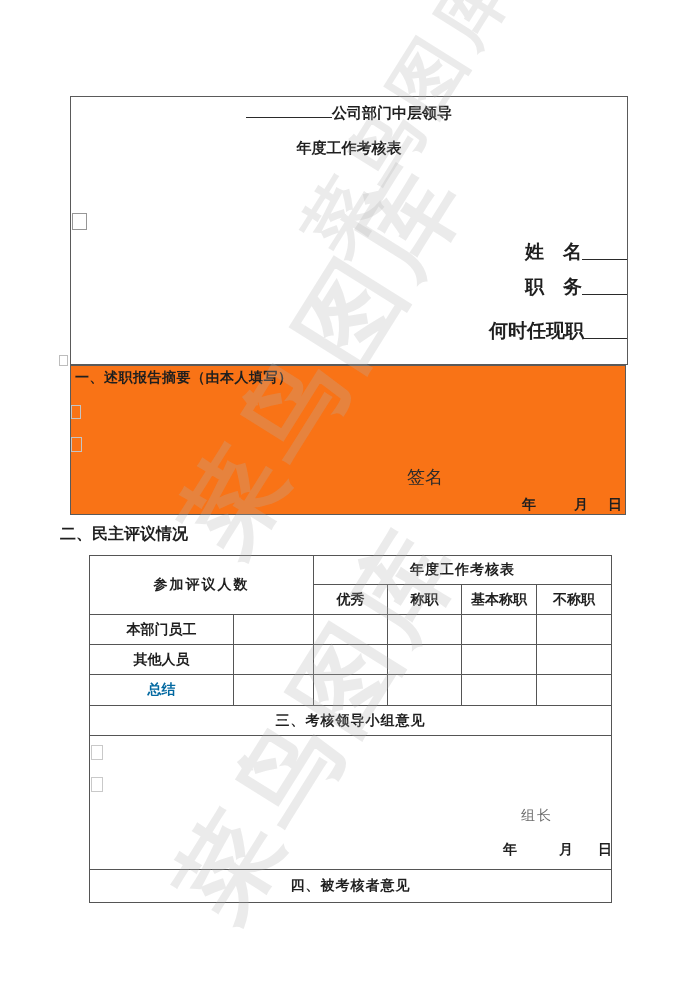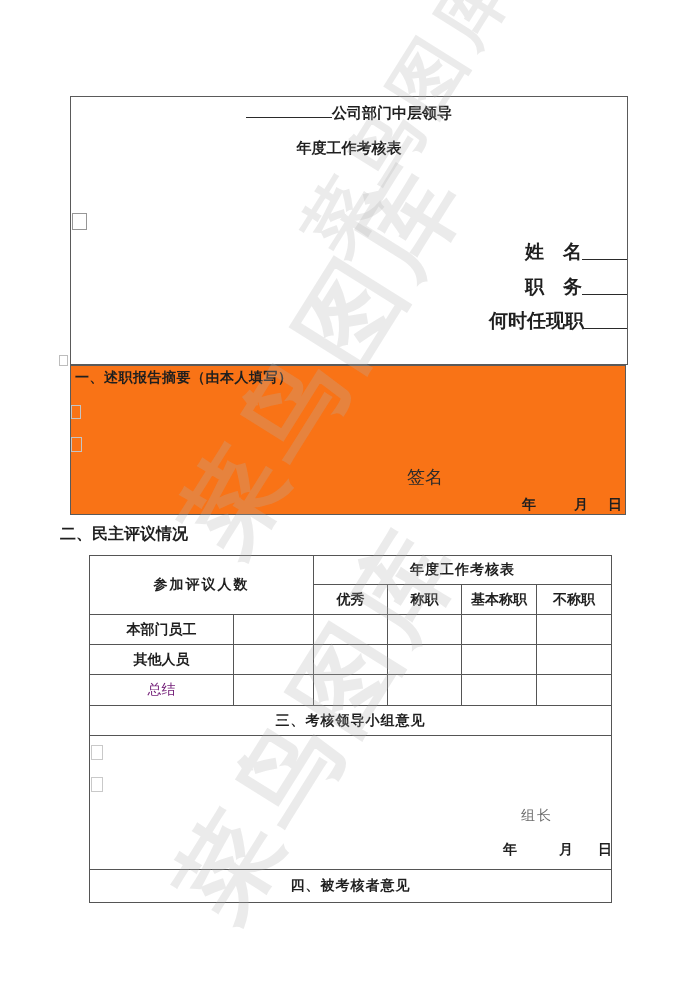--- a/index.html
+++ b/index.html
@@ -43,21 +43,21 @@
   .chk{
     position:absolute;border:1px solid #979797;background:transparent;
   }
   .chk-b1{left:1px;top:116px;width:13px;height:15px;}
   .fld{
     position:absolute;right:0;display:flex;align-items:flex-end;
     font-weight:700;font-size:19px;line-height:17px;
   }
   .fld-1{top:146px;}
   .fld-2{top:181px;}
-  .fld-3{top:215px;}
+  .fld-3{top:225px;}
   .fld .uline{display:inline-block;height:15px;border-bottom:1px solid #2a2a2a;}
   .fld-1 .uline,.fld-2 .uline{width:45px;}
   .fld-3 .uline{width:43px;}
 
   
   .sq-mid{position:absolute;left:59px;top:355px;width:7px;height:9px;border:1px solid #bdbdbd;z-index:3;}
 
   
   .box2{
     position:absolute;left:70px;top:365px;width:556px;height:150px;
@@ -84,21 +84,21 @@
     font-size:14px;color:#1f1f1f;
   }
   table.assess td{
     border:1px solid #555555;text-align:center;vertical-align:middle;
     padding:0;overflow:hidden;
   }
   .h-part{font-weight:700;letter-spacing:2px;}
   .h-analysis{font-weight:700;letter-spacing:1px;height:28px;}
   .h-rate{font-weight:700;height:29px;}
   .row-label{font-weight:700;}
-  .row-label-muted{color:#701a75;font-weight:400;}
+  .row-label-muted{color:#0369a1;font-weight:700;}
   .r-data{height:30px;}
   .r-data-last{height:31px;}
   .s3-row{font-weight:700;height:29px;letter-spacing:1px;}
   .s3-body{height:133px;position:relative;text-decoration:underline;}
   .s3-inner{position:absolute;inset:0;}
   .leader-label{position:absolute;left:431px;top:71px;font-size:14px;color:#6e6e6e;letter-spacing:2px;}
   .ymd-s3{left:413px;top:105px;}
   .ymd-s3 span:nth-child(2){margin-left:42px;}
   .ymd-s3 span:nth-child(3){margin-left:25px;}
   .chk-s3a{left:1px;top:9px;width:10px;height:13px;border-color:#c9c9c9;}

